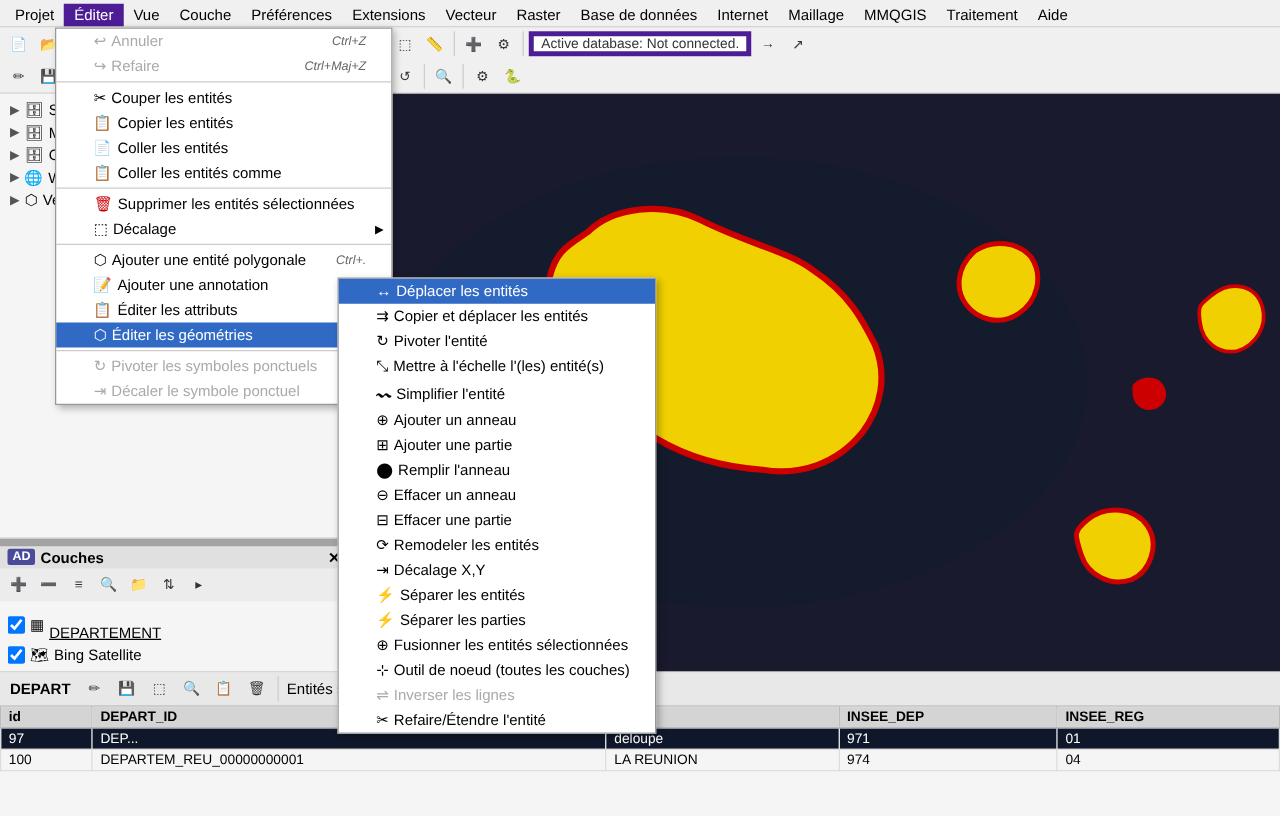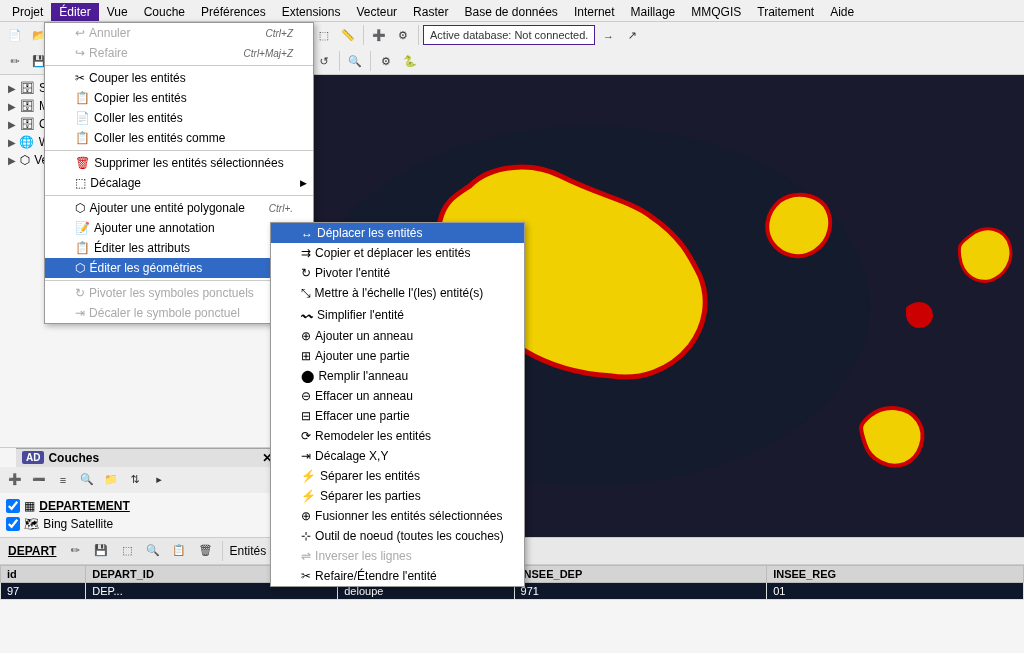--- a/index.html
+++ b/index.html
@@ -35,21 +35,21 @@
       width: 22px; height: 22px;
       display: flex; align-items: center; justify-content: center;
       cursor: pointer;
       border: 1px solid transparent;
       font-size: 11px;
       color: #333;
     }
     .tb-sep { width: 1px; height: 20px; background: #ccc; margin: 0 2px; }
     .active-db-label {
       font-size: 11px; color: #333; padding: 2px 6px;
-      background: white; border: 1px solid #4c1d95;
+      background: white; border: 4px solid #4c1d95;
       height: 20px; display: flex; align-items: center;
     }
 
     
     .main-area {
       display: flex;
       height: calc(653px - 22px - 50px);
     }
 
     
@@ -62,22 +62,21 @@
       flex-shrink: 0;
     }
 
     
     .couches-header {
       display: flex; align-items: center; justify-content: space-between;
       background: #e0e0e0;
       padding: 2px 6px;
       font-weight: bold;
       font-size: 12px;
-      border-top: 1px solid #a3a3a3;
-      margin-left: 16px;
+      border-top: 6px solid #a3a3a3;
     }
     .couches-toolbar {
       display: flex; align-items: center; gap: 2px;
       padding: 2px 4px;
       background: #ececec;
     }
     .layer-item {
       display: flex; align-items: center; gap: 4px;
       padding: 2px 6px;
       font-size: 12px;
@@ -142,21 +141,21 @@
       display: flex;
       flex-direction: column;
     }
     .table-header-bar {
       display: flex; align-items: center;
       background: #e8e8e8;
       padding: 2px 4px;
       gap: 4px;
       border-bottom: 1px solid #ccc;
     }
-    .table-title { font-size: 12px; font-weight: bold; padding: 0 4px; text-decoration: underline; }
+    .table-title { font-size: 12px; font-weight: bold; padding: 0 4px; }
     .table-wrap { overflow: auto; flex: 1; }
     table { width: 100%; border-collapse: collapse; font-size: 11px; padding-left: 13px; }
     th {
       background: #d4d4d4; border: 1px solid #bbb;
       padding: 2px 6px; text-align: left; white-space: nowrap;
       position: sticky; top: 0;
     }
     td { border: 1px solid #ddd; padding: 2px 6px; white-space: nowrap; }
     tr.selected td { background: #0f172a; color: white; }
 
@@ -297,21 +296,21 @@
           <div class="tb-btn">≡</div>
           <div class="tb-btn">🔍</div>
           <div class="tb-btn">📁</div>
           <div class="tb-btn">⇅</div>
           <div class="tb-btn">▸</div>
         </div>
         <div style="padding: 4px 0;">
           <div class="layer-item">
             <input type="checkbox" checked="" class="layer-check" style="">
             <span>▦</span>
-            <span style="font-weight:bold; text-decoration:underline;">DEPARTEMENT</span>
+            <span style="font-weight:normal; text-decoration:underline;margin-top:12px;">DEPARTEMENT</span>
           </div>
           <div class="layer-item">
             <input type="checkbox" checked="" class="layer-check" style="">
             <span>🗺</span>
             <span>Bing Satellite</span>
           </div>
         </div>
       </div>
     </div>
 
@@ -506,17 +505,24 @@
           </tr>
         </thead>
         <tbody>
           <tr class="selected">
             <td>97</td>
             <td>DEP...</td>
             <td>deloupe</td>
             <td>971</td>
             <td>01</td>
           </tr>
+          <tr>
+            <td>100</td>
+            <td>DEPARTEM_REU_00000000001</td>
+            <td>LA REUNION</td>
+            <td>974</td>
+            <td>04</td>
+          </tr>
         </tbody>
       </table>
     </div>
   </div>
 </div>
 
 </body></html>

